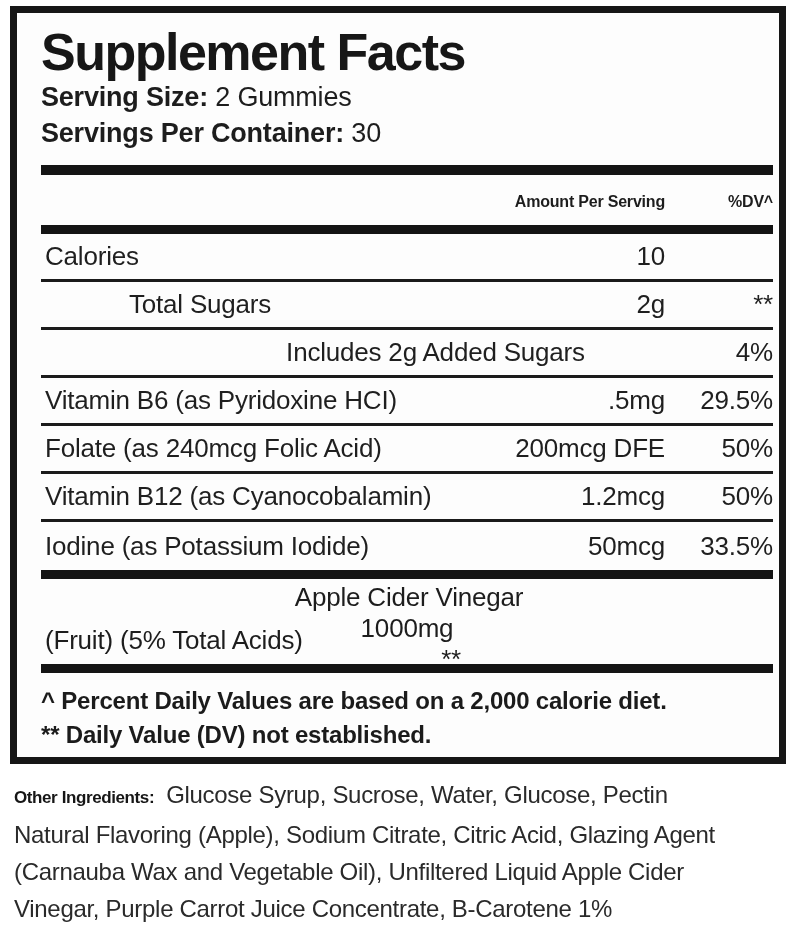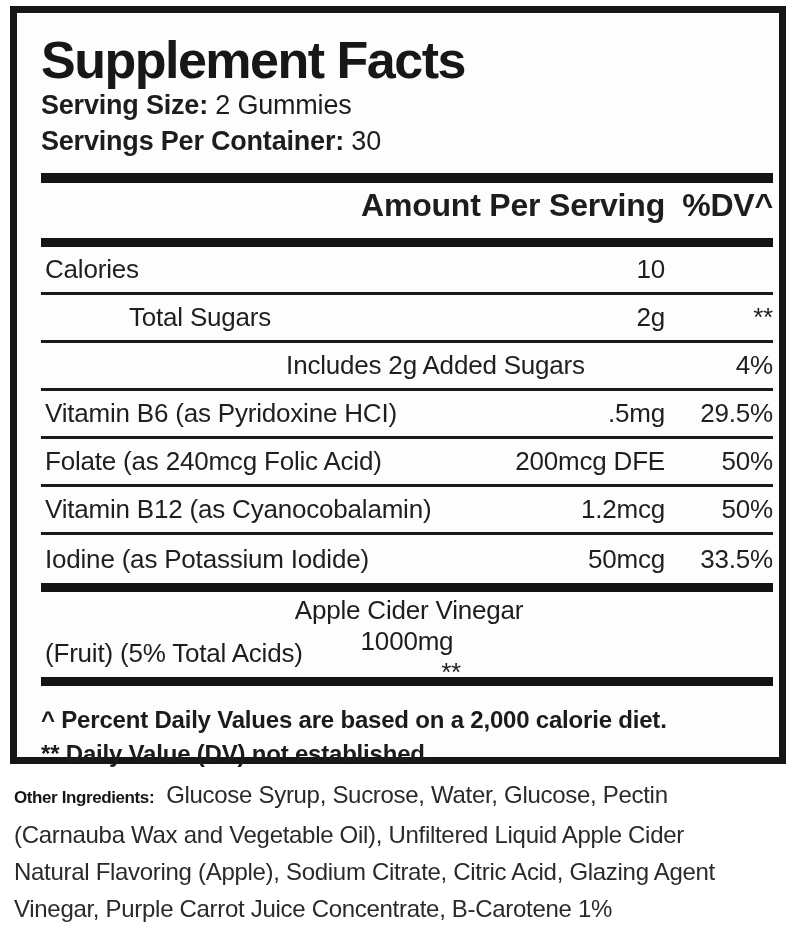--- a/index.html
+++ b/index.html
@@ -8,52 +8,52 @@
     width: 795px; height: 925px; position: relative; overflow: hidden;
     font-family: "Liberation Sans", sans-serif; color: #1d1d1d;
     -webkit-font-smoothing: antialiased;
   }
   .facts-box {
     position: absolute; left: 10px; top: 6px; width: 776px; height: 758px;
     border: 7px solid #161616; background: #fdfdfd;
     padding: 0 6px 0 24px;
   }
   .title {
-    margin-top: 20px; font-size: 52px; font-weight: 900;
+    margin-top: 12px; font-size: 52px; font-weight: 900;
     letter-spacing: -1.5px; line-height: 54px; color: #171717;
   }
   .serving-line { font-size: 27px; line-height: 36px; letter-spacing: -0.2px; }
   .serving-line .lbl { font-weight: 700; }
   .thick-bar { height: 10px; background: #141414; }
   .bar-top { margin-top: 14px; }
   .bar-mid { height: 9px; }
   .header-row {
-    display: flex; align-items: center; font-weight: 700; font-size: 32px;
-    padding: 4px 0 14px 0; letter-spacing: -0.2px;
+    display: flex; align-items: center; font-weight: 700; font-size: 16px;
+    padding: 18px 0 14px 0; letter-spacing: -0.2px;
   }
   .header-row .amt-h { margin-left: auto; text-align: right; }
   .header-row .dv-h { width: 108px; text-align: right; }
   .nrow {
     display: flex; align-items: center; height: 48px;
     border-bottom: 3px solid #1b1b1b;
     font-size: 26px; letter-spacing: -0.2px; color: #1f1f1f;
   }
   .nrow .name { flex: 1; padding-left: 4px; white-space: nowrap; }
   .nrow .amt { text-align: left; white-space: nowrap; }
   .nrow .dv { width: 108px; text-align: right; white-space: nowrap; }
   .indent-1 .name { padding-left: 88px; }
   .indent-2 .name { padding-left: 165px; text-align: center; }
   .no-border { border-bottom: none; }
   .acv-block { padding: 3px 0 4px 0; }
   .acv-line1 { display: flex; align-items: center; height: 39px; font-size: 26px; letter-spacing: -0.2px; flex-direction: column; }
   .acv-line1 .name { flex: 1; padding-left: 4px; }
   .acv-line1 .amt { }
   .acv-line1 .dv { width: 108px; text-align: right; }
   .acv-line2 { height: 39px; font-size: 26px; letter-spacing: -0.2px; padding-left: 4px; display: flex; align-items: center; }
-  .footnotes { padding-top: 11px; margin-top: 6px; }
+  .footnotes { padding-top: 11px; }
   .footnote { font-size: 24px; font-weight: 700; line-height: 34px; letter-spacing: -0.2px; color: #1b1b1b; white-space: nowrap; }
   .other-ingredients {
     position: absolute; left: 14px; top: 776px; width: 775px;
     font-size: 24px; line-height: 37px; letter-spacing: -0.3px; color: #2a2a2a;
   }
   .oi-line { white-space: nowrap; }
   .oi-heading { font-weight: 700; font-size: 17px; color: #161616; margin-right: 12px; letter-spacing: -0.4px; }
 </style>
 </head>
 <body>
@@ -141,16 +141,16 @@
     <div class="footnote">^ Percent Daily Values are based on a 2,000 calorie diet.</div>
     <div class="footnote">** Daily Value (DV) not established.</div>
   </div>
 
 </div>
 
 <div class="other-ingredients">
   <div class="oi-line">
     <span class="oi-heading">Other Ingredients:</span><span>Glucose Syrup, Sucrose, Water, Glucose, Pectin</span>
   </div>
+  <div class="oi-line">Natural Flavoring (Apple), Sodium Citrate, Citric Acid, Glazing Agent</div>
   <div class="oi-line">(Carnauba Wax and Vegetable Oil), Unfiltered Liquid Apple Cider</div>
-  <div class="oi-line">Natural Flavoring (Apple), Sodium Citrate, Citric Acid, Glazing Agent</div>
   <div class="oi-line">Vinegar, Purple Carrot Juice Concentrate, B-Carotene 1%</div>
 </div>
 
 </body></html>

